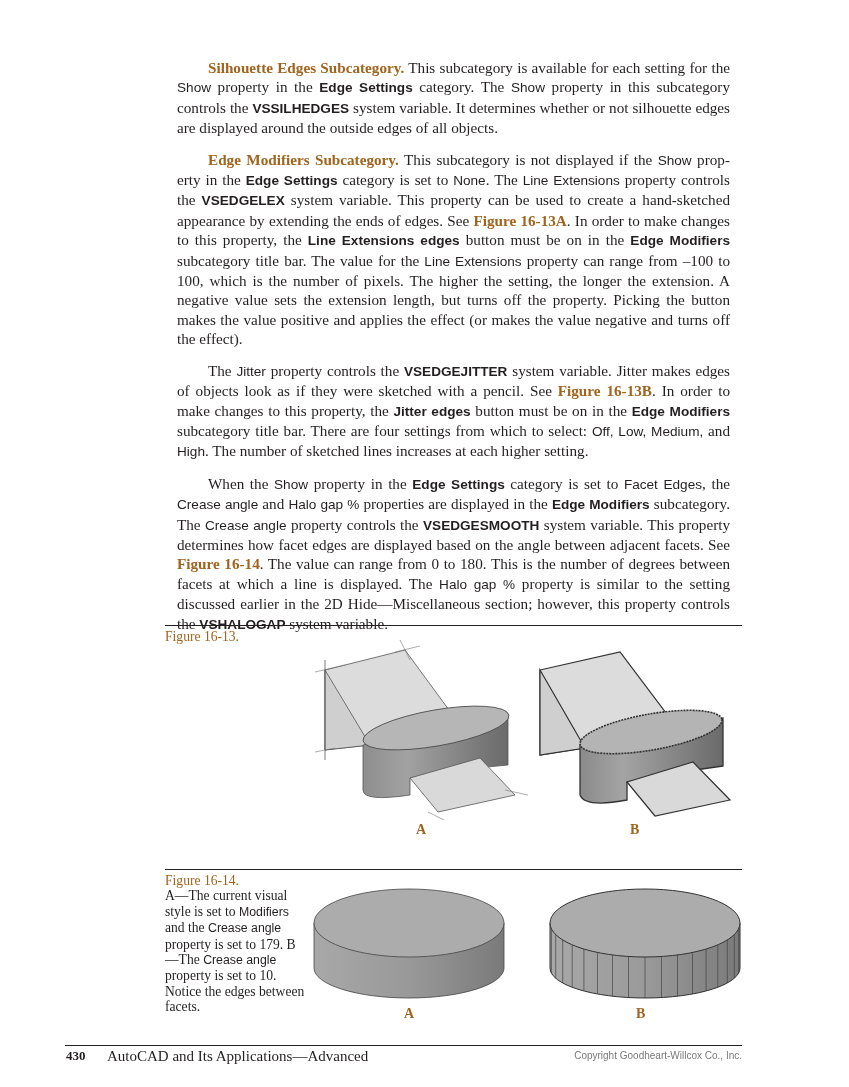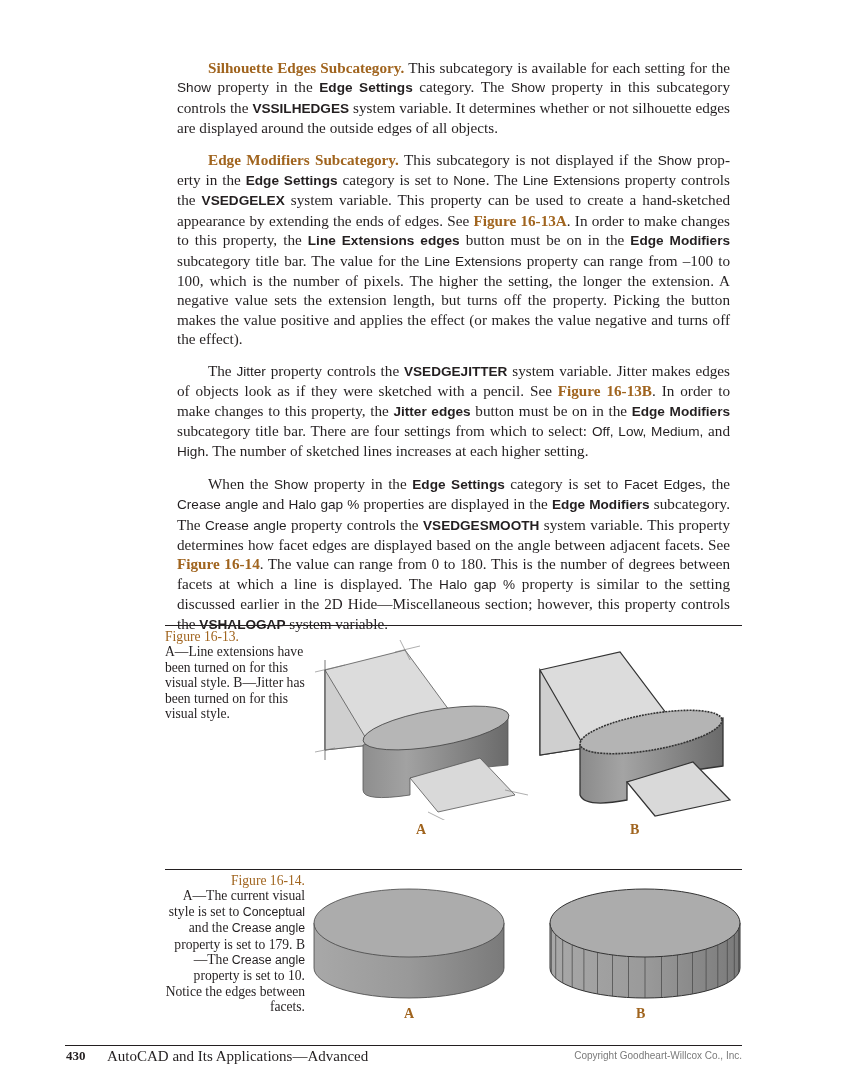--- a/index.html
+++ b/index.html
@@ -33,21 +33,20 @@
   <p><span class="hd">Edge Modifiers Subcategory.</span><span> This subcategory is not displayed if the </span><span class="sans">Show</span><span> prop­erty in the </span><span class="sans-b">Edge Settings</span><span> category is set to </span><span class="sans">None</span><span>. The </span><span class="sans">Line Extensions</span><span> property controls the </span><span class="sans-b">VSEDGELEX</span><span> system variable. This property can be used to create a hand-sketched appearance by extending the ends of edges. See </span><span class="fig-ref">Figure 16-13A</span><span>. In order to make changes to this property, the </span><span class="sans-b">Line Extensions edges</span><span> button must be on in the </span><span class="sans-b">Edge Modifiers</span><span> subcategory title bar. The value for the </span><span class="sans">Line Extensions</span><span> property can range from –100 to 100, which is the number of pixels. The higher the setting, the longer the extension. A negative value sets the extension length, but turns off the property. Picking the button makes the value positive and applies the effect (or makes the value negative and turns off the effect).</span></p>
 
   <p><span>The </span><span class="sans">Jitter</span><span> property controls the </span><span class="sans-b">VSEDGEJITTER</span><span> system variable. Jitter makes edges of objects look as if they were sketched with a pencil. See </span><span class="fig-ref">Figure 16-13B</span><span>. In order to make changes to this property, the </span><span class="sans-b">Jitter edges</span><span> button must be on in the </span><span class="sans-b">Edge Modifiers</span><span> subcategory title bar. There are four settings from which to select: </span><span class="sans">Off, Low, Medium,</span><span> and </span><span class="sans">High</span><span>. The number of sketched lines increases at each higher setting.</span></p>
 
   <p><span>When the </span><span class="sans">Show</span><span> property in the </span><span class="sans-b">Edge Settings</span><span> category is set to </span><span class="sans">Facet Edges</span><span>, the </span><span class="sans">Crease angle</span><span> and </span><span class="sans">Halo gap %</span><span> properties are displayed in the </span><span class="sans-b">Edge Modifiers</span><span> subcat­egory. The </span><span class="sans">Crease angle</span><span> property controls the </span><span class="sans-b">VSEDGESMOOTH</span><span> system variable. This property determines how facet edges are displayed based on the angle between adja­cent facets. See </span><span class="fig-ref">Figure 16-14</span><span>. The value can range from 0 to 180. This is the number of degrees between facets at which a line is displayed. The </span><span class="sans">Halo gap %</span><span> property is similar to the setting discussed earlier in the 2D Hide—Miscellaneous section; however, this property controls the </span><span class="sans-b">VSHALOGAP</span><span> system variable.</span></p>
 </div>
 
 <div class="rule" style="top:625px;"></div>
 <div class="caption" style="top:629px;">
   <span class="fig-title">Figure 16-13.</span>
-  <span>A—Line extensions have been turned on for this visual style. B—Jitter has been turned on for this visual style.</span>
 </div>
 
 <svg class="fig" style="left:300px; top:630px;" width="230" height="190" viewBox="0 0 230 190">
   <defs>
     <linearGradient id="cylA" x1="0" x2="1" y1="0" y2="0">
       <stop offset="0" stop-color="#8e8e8e"></stop>
         <stop offset="0.3" stop-color="#a2a2a2"></stop>
         <stop offset="1" stop-color="#6a6a6a"></stop>
     </linearGradient>
   </defs>
@@ -77,23 +76,23 @@
   <polygon points="15,30 60,108 15,115" fill="#cfcfcf" stroke="#333" stroke-width="1.2"></polygon>
   <path d="M55,105 L55,155 Q60,168 102,160 L102,142 Q140,134 198,126 L198,78 Z" fill="url(#cylB)" stroke="#333" stroke-width="1.3"></path>
   <ellipse cx="126" cy="92" rx="72" ry="18" transform="rotate(-10 126 92)" fill="#b4b4b4" stroke="#333" stroke-width="1.6" stroke-dasharray="2 1"></ellipse>
   <polygon points="102,142 168,122 205,160 130,176" fill="#d9d9d9" stroke="#333" stroke-width="1.2"></polygon>
 </svg>
 
 <span class="fig-label" style="left:416px; top:822px;">A</span>
 <span class="fig-label" style="left:630px; top:822px;">B</span>
 
 <div class="rule" style="top:869px;"></div>
-<div class="caption" style="top:873px;text-align:right;">
+<div class="caption" style="top:873px;">
   <span class="fig-title">Figure 16-14.</span>
-  <span>A—The current visual style is set to </span><span class="sans">Conceptual</span><span> and the </span><span class="sans">Crease angle</span><span> property is set to 179. B—The </span><span class="sans">Crease angle</span><span> property is set to 10. Notice the edges between facets.</span>
+  <span>A—The current visual style is set to </span><span class="sans">Modifiers</span><span> and the </span><span class="sans">Crease angle</span><span> property is set to 179. B—The </span><span class="sans">Crease angle</span><span> property is set to 10. Notice the edges between facets.</span>
 </div>
 
 <svg class="fig" style="left:312px; top:880px;" width="195" height="120" viewBox="0 0 195 120">
   <defs>
     <linearGradient id="cA" x1="0" x2="1" y1="0" y2="0">
       <stop offset="0" stop-color="#a8a8a8"></stop>
         <stop offset="0.5" stop-color="#999"></stop>
         <stop offset="1" stop-color="#7a7a7a"></stop>
     </linearGradient>
   </defs>

